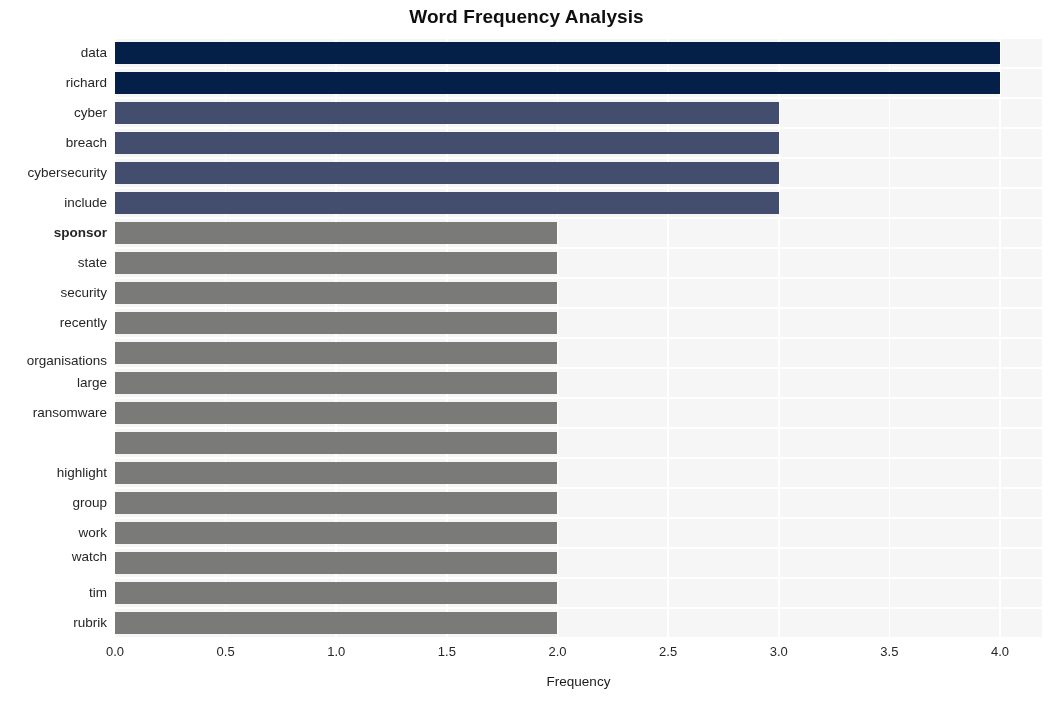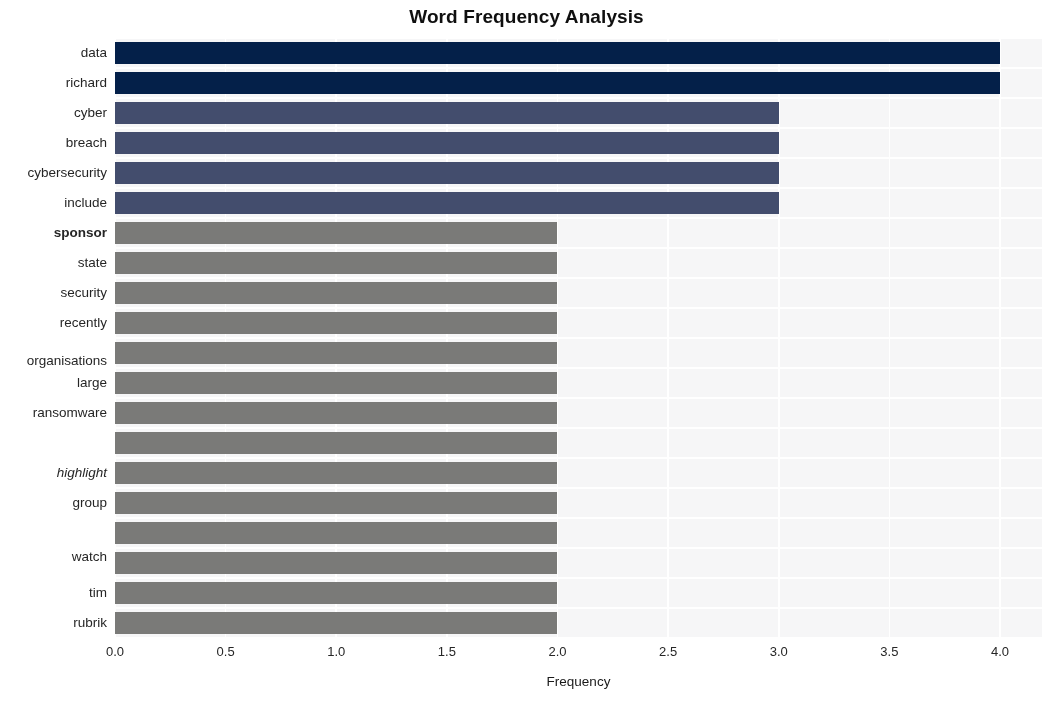--- a/index.html
+++ b/index.html
@@ -228,22 +228,23 @@
       <div class="ylabel" style="top: 90px; height: 30px; line-height: 30px;">breach</div>
       <div class="ylabel" style="top: 120px; height: 30px; line-height: 30px;">cybersecurity</div>
       <div class="ylabel" style="top: 150px; height: 30px; line-height: 30px;">include</div>
       <div class="ylabel" style="top: 180px; height: 30px; line-height: 30px; font-weight: bold;">sponsor</div>
       <div class="ylabel" style="top: 210px; height: 30px; line-height: 30px;">state</div>
       <div class="ylabel" style="top: 240px; height: 30px; line-height: 30px;">security</div>
       <div class="ylabel" style="top: 270px; height: 30px; line-height: 30px;">recently</div>
       <div class="ylabel" style="top: 308px; height: 30px; line-height: 30px; margin-left: 34px;">organisations</div>
       <div class="ylabel" style="top: 330px; height: 30px; line-height: 30px;">large</div>
       <div class="ylabel" style="top: 360px; height: 30px; line-height: 30px;">ransomware</div>
-      <div class="ylabel" style="top: 420px; height: 30px; line-height: 30px; font-style: italic;">highlight</div>
+      <div class="ylabel" style="top: 420px; height: 30px; line-height: 30px;">highlight</div>
       <div class="ylabel" style="top: 450px; height: 30px; line-height: 30px;">group</div>
+      <div class="ylabel" style="top: 480px; height: 30px; line-height: 30px;">work</div>
       <div class="ylabel" style="top: 504px; height: 30px; line-height: 30px;">watch</div>
       <div class="ylabel" style="top: 540px; height: 30px; line-height: 30px; padding-left: 46px;">tim</div>
       <div class="ylabel" style="top: 570px; height: 30px; line-height: 30px;">rubrik</div>
     </div>
 
   <div id="xticks">
       <div class="xtick" style="left: 0px;">0.0</div>
       <div class="xtick" style="left: 110.621px;">0.5</div>
       <div class="xtick" style="left: 221.241px;">1.0</div>
       <div class="xtick" style="left: 331.862px;">1.5</div>

